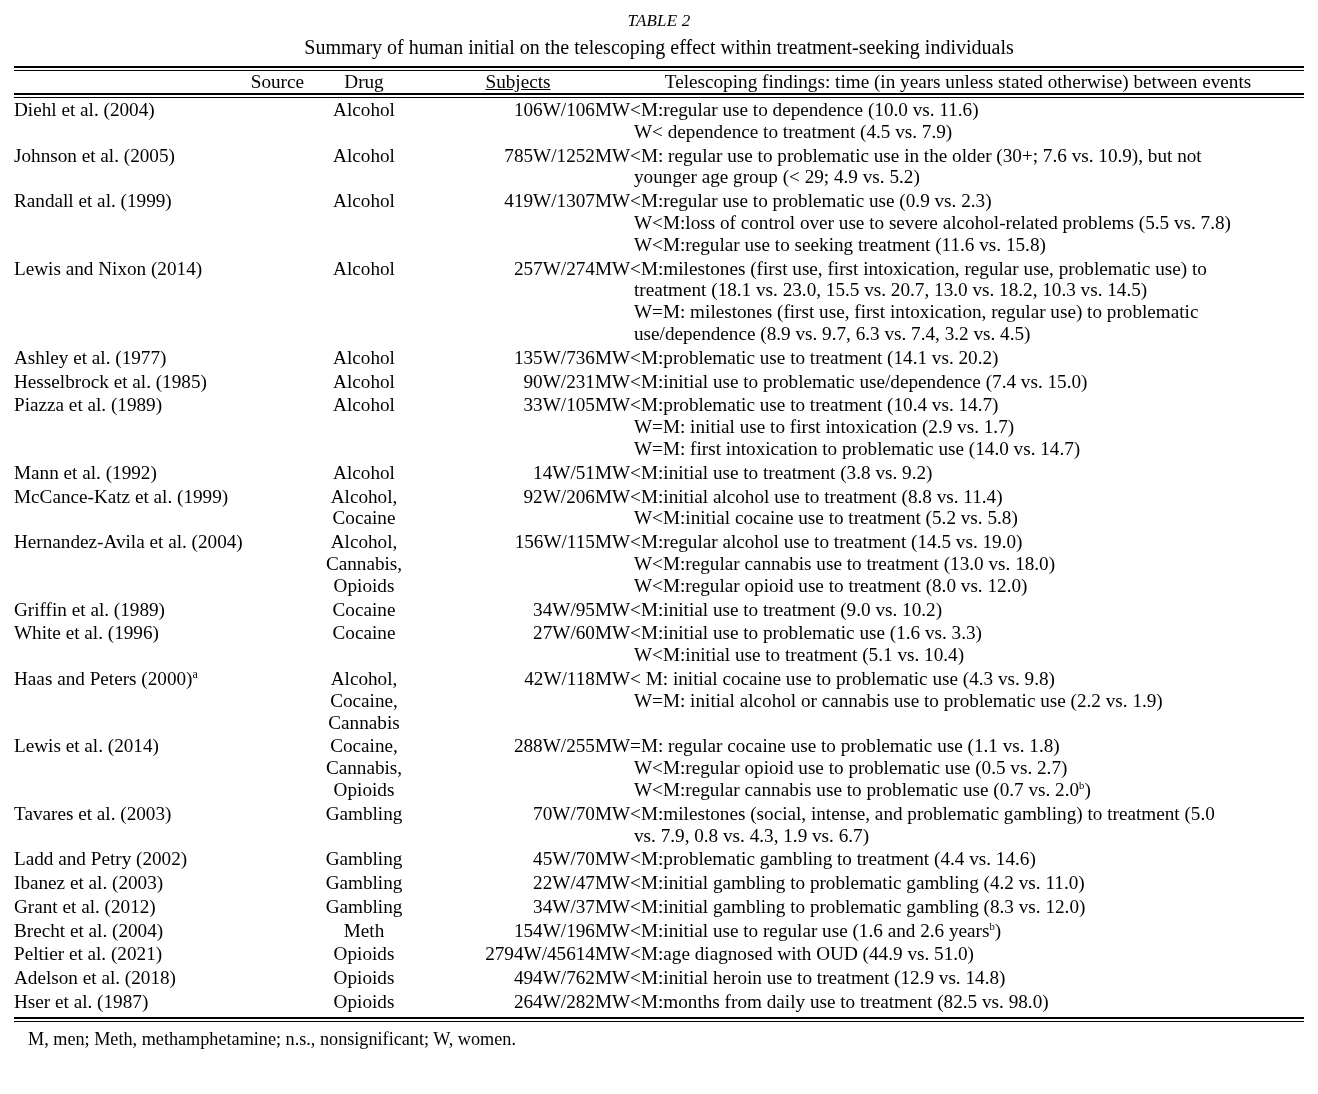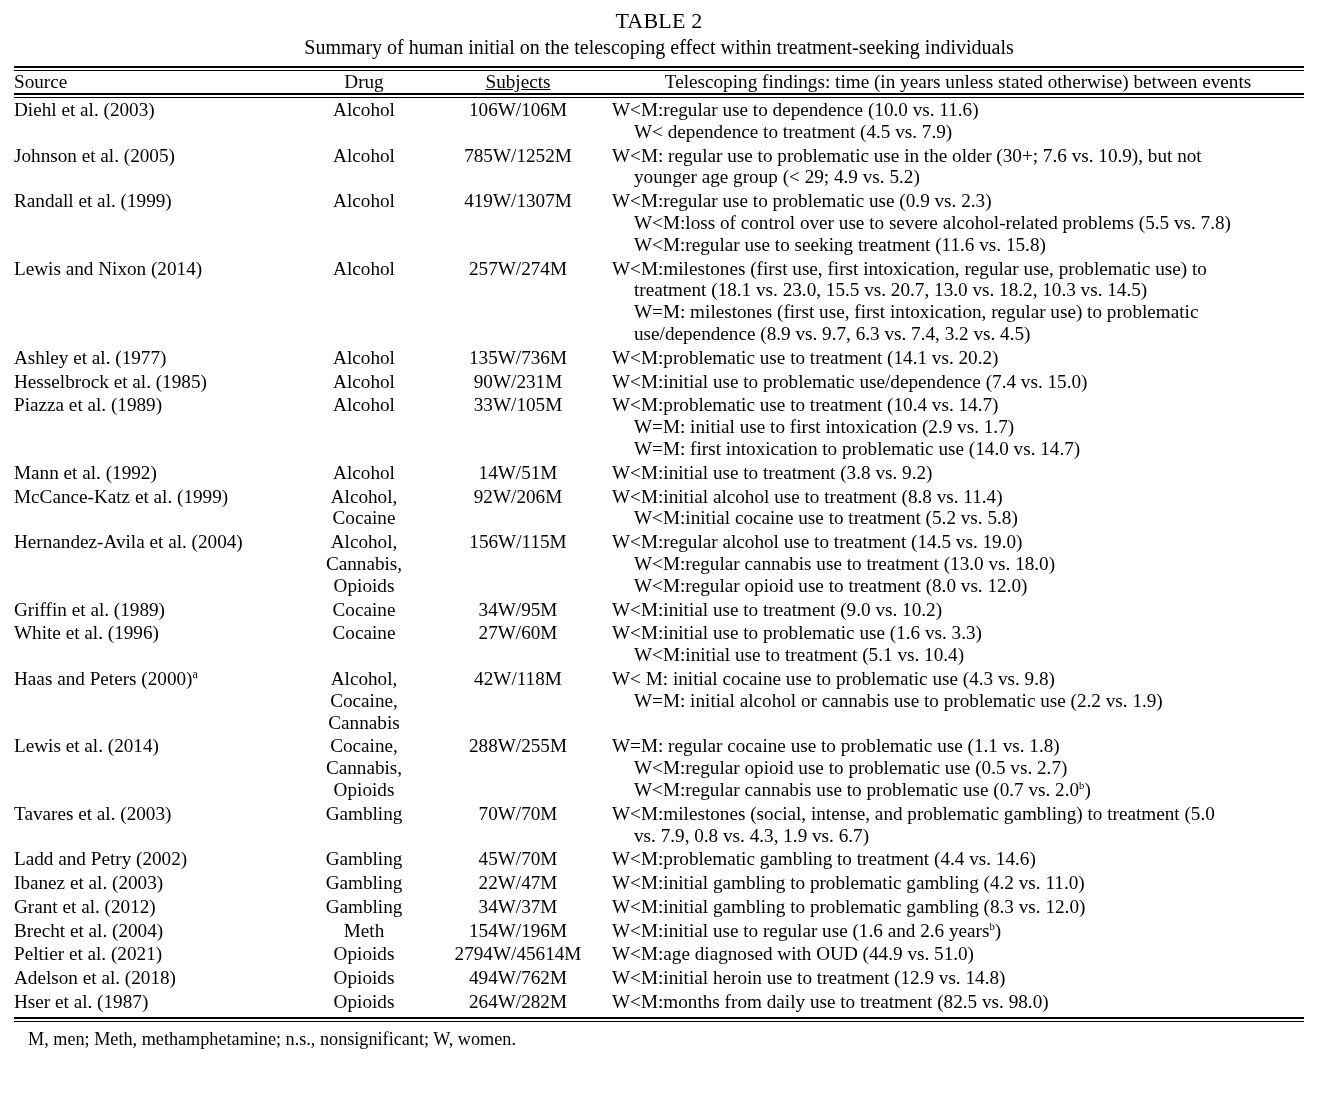--- a/index.html
+++ b/index.html
@@ -20,23 +20,24 @@
     position: relative;
     box-sizing: border-box;
     padding: 0 14px;
   }
   
   .caption {
     text-align: center;
     padding-top: 8px;
   }
   .caption-label {
-    font-size: 22px;
+    font-size: 17px;
     line-height: 26px;
     letter-spacing: .2px;
+    font-style: italic;
   }
   .caption-title {
     font-size: 20px;
     line-height: 27px;
   }
   
   .rule-double {
     border-top: 2px solid #000;
     border-bottom: 1px solid #000;
     height: 2px;
@@ -58,29 +59,29 @@
     padding: 0;
     vertical-align: top;
     font-weight: normal;
   }
   col.c-source   { width: 290px; }
   col.c-drug     { width: 120px; }
   col.c-subjects { width: 188px; }
   col.c-findings { width: auto; }
 
   thead td { padding: 3px 0 4px 0; }
-  .th-source   { text-align: left; margin-top: 12px; }
+  .th-source   { text-align: right; margin-top: 12px; }
   .th-drug     { text-align: center; }
   .th-subjects { text-align: center; text-decoration: underline; }
   .th-findings { text-align: center; padding-left: 6px; }
 
   tbody tr td { line-height: 21.8px; }
   .cell-source { text-align: left; white-space: nowrap; }
   .cell-drug   { text-align: center; }
-  .cell-subjects { text-align: center; white-space: nowrap; }
+  .cell-subjects { text-align: right; white-space: nowrap; }
   .cell-findings { text-align: left; padding-left: 14px; }
 
   tbody tr.row { }
   tbody tr.row > td { padding-top: 1px; padding-bottom: 1px; }
 
   .finding-line { white-space: nowrap; }
   .finding-line.ind { padding-left: 22px; }
   .drug-line { display: block; }
 
   sup {
@@ -132,21 +133,21 @@
 
   <table class="tbl">
     <colgroup>
       <col class="c-source">
       <col class="c-drug">
       <col class="c-subjects">
       <col class="c-findings">
     </colgroup>
     <tbody id="tbody">
         <tr class="row">
-          <td class="cell-source">Diehl et al. (2003)</td>
+          <td class="cell-source">Diehl et al. (2004)</td>
           <td class="cell-drug">
             <span class="drug-line">Alcohol</span>
           </td>
           <td class="cell-subjects">106W/106M</td>
           <td class="cell-findings">
             <div class="finding-line">W&lt;M:regular use to dependence (10.0 vs. 11.6)</div>
             <div class="finding-line ind">W&lt; dependence to treatment (4.5 vs. 7.9)</div>
           </td>
         </tr>
         <tr class="row">

